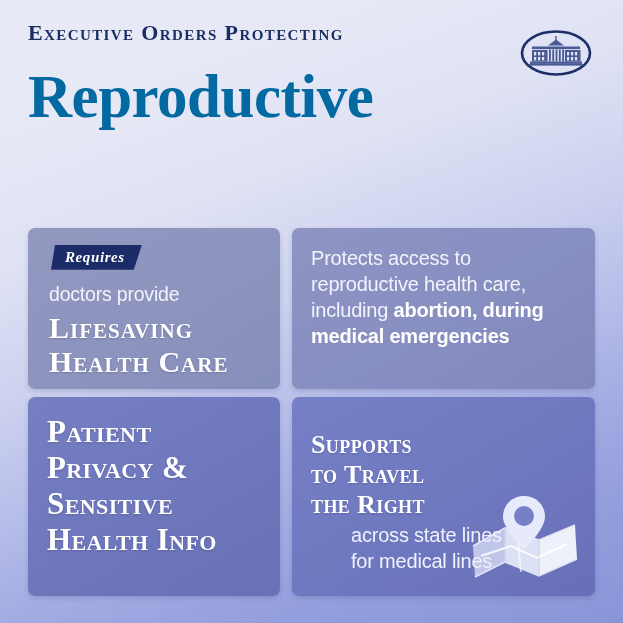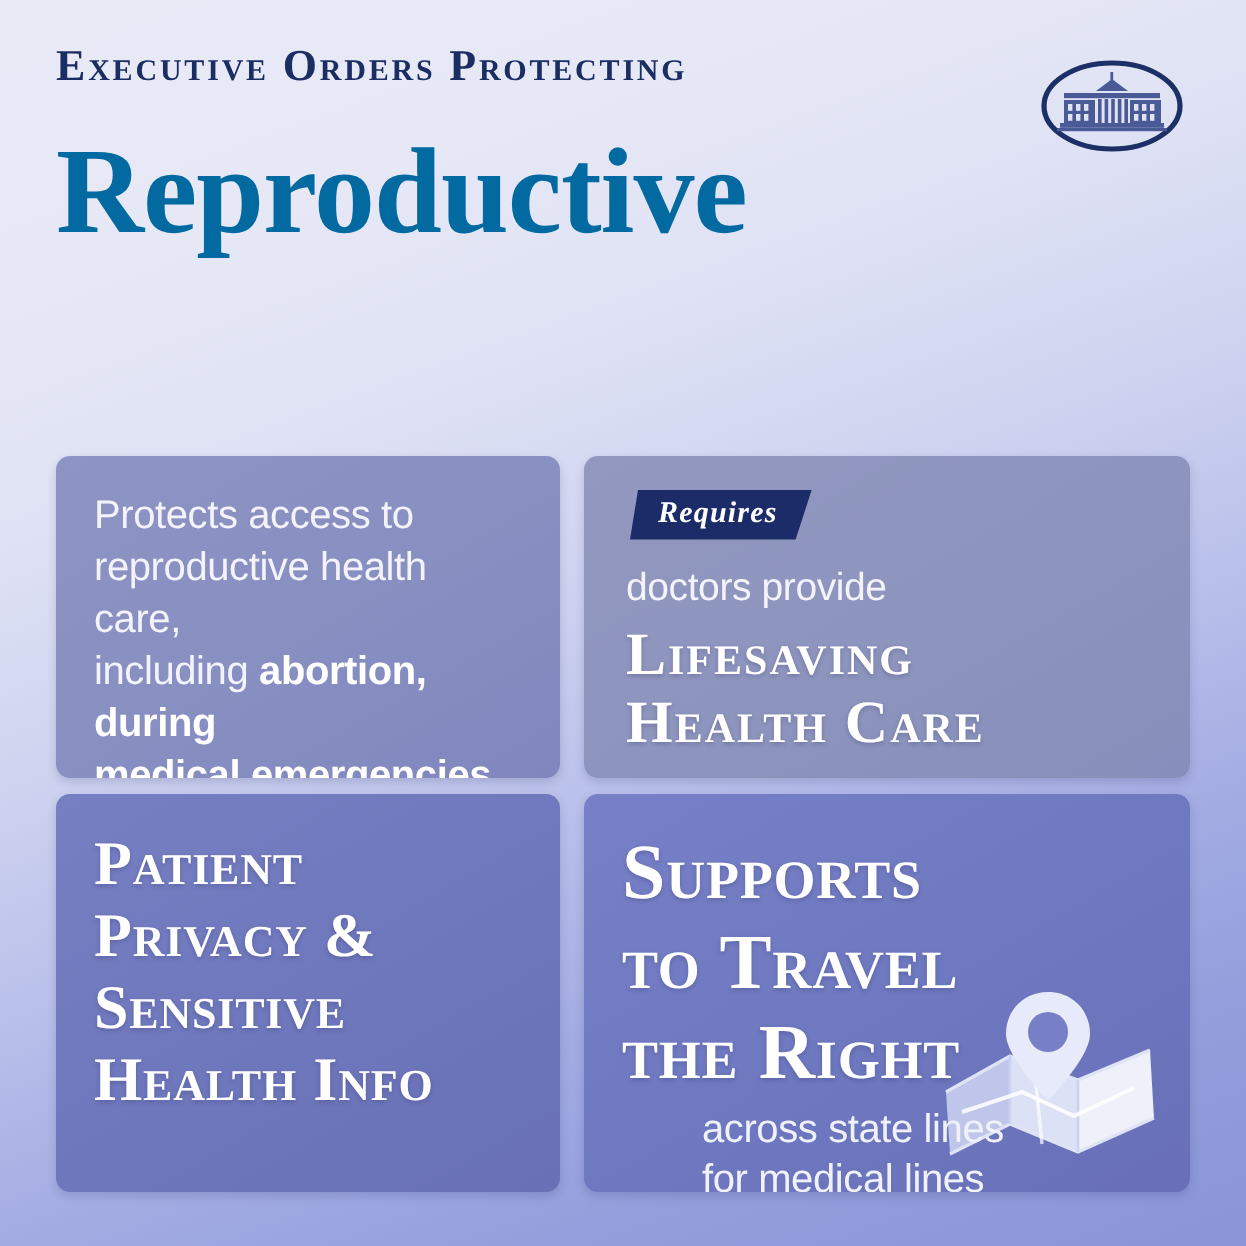--- a/index.html
+++ b/index.html
@@ -160,23 +160,24 @@
   .sc-lifesaving .sc-line { display: block; }
 
   .sc-privacy {
     font-size: 31px;
     letter-spacing: 0.4px;
     line-height: 1.16;
   }
   .sc-privacy .sc-line { display: block; }
 
   .sc-travel {
-    font-size: 39px;
+    font-size: 26px;
     letter-spacing: 0.4px;
     line-height: 1.16;
+    margin-top: 16px;
   }
   .sc-travel .sc-line { display: block; }
 
   .travel-sub {
     font-family: "Liberation Sans", sans-serif;
     font-size: 20px;
     font-weight: 400;
     color: #f0f2fb;
     line-height: 1.28;
     margin-top: 3px;
@@ -247,38 +248,38 @@
           <rect x="50" y="29" width="2.2" height="3.4"></rect>
           <rect x="54" y="29" width="2.2" height="3.4"></rect>
           <rect x="58" y="29" width="2.2" height="3.4"></rect>
         </g>
       </svg>
     </div>
   </div>
 
   <div class="grid">
 
+    <div class="card card-top-left">
+      <div class="badge">Requires</div>
+      <div class="sans-light lead-line">doctors provide</div>
+      <div class="smallcaps sc-lifesaving">
+        <span class="sc-line">Lifesaving</span>
+        <span class="sc-line">Health Care</span>
+      </div>
+    </div>
+
     <div class="card card-top-right">
       <div class="sans-light body-block">
         <div>Protects access to</div>
         <div>reproductive health care,</div>
         <div><span>including </span><b>abortion, during</b></div>
         <div><b>medical emergencies</b></div>
       </div>
     </div>
 
-    <div class="card card-top-left">
-      <div class="badge">Requires</div>
-      <div class="sans-light lead-line">doctors provide</div>
-      <div class="smallcaps sc-lifesaving">
-        <span class="sc-line">Lifesaving</span>
-        <span class="sc-line">Health Care</span>
-      </div>
-    </div>
-
     <div class="card card-bottom-left">
       <div class="smallcaps sc-privacy">
         <span class="sc-line">Patient</span>
         <span class="sc-line">Privacy &amp;</span>
         <span class="sc-line">Sensitive</span>
         <span class="sc-line">Health Info</span>
       </div>
     </div>
 
     <div class="card card-bottom-right">

